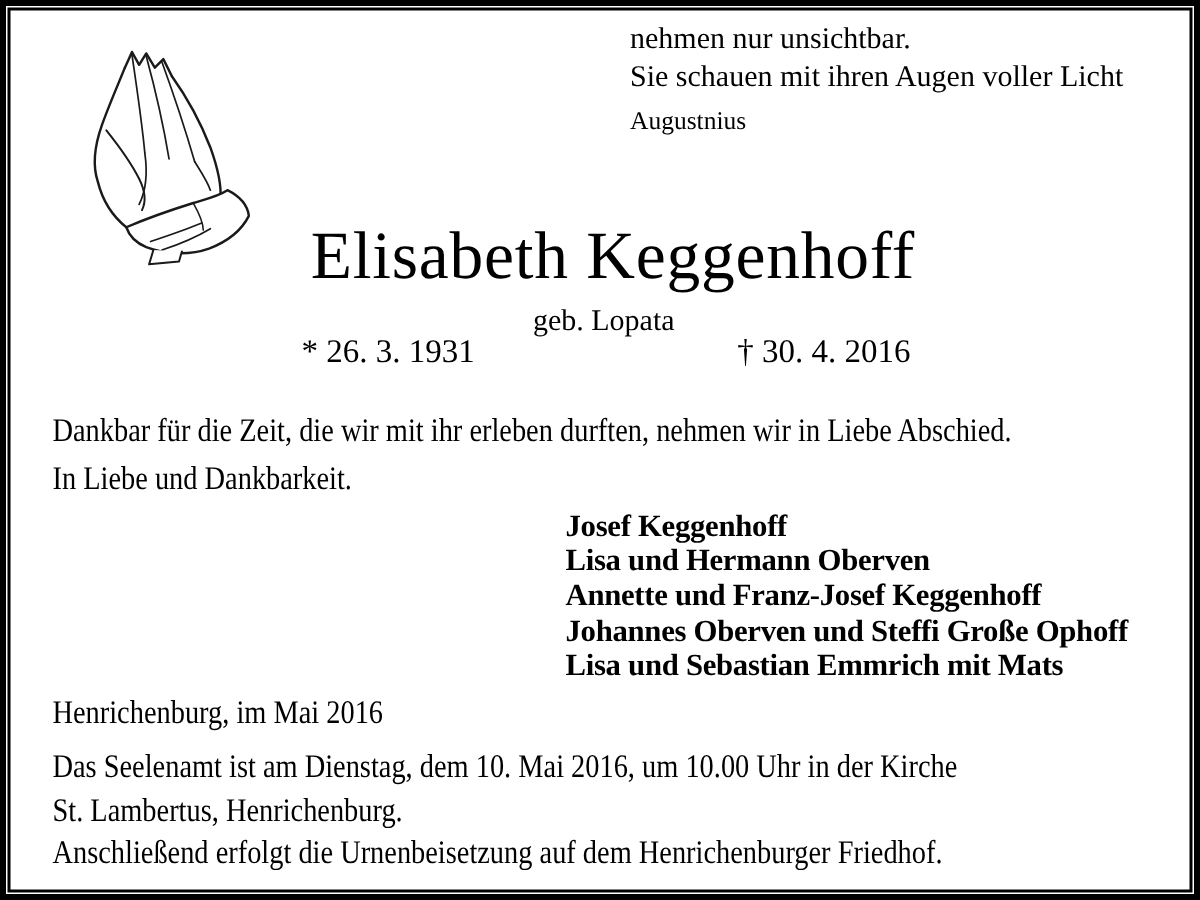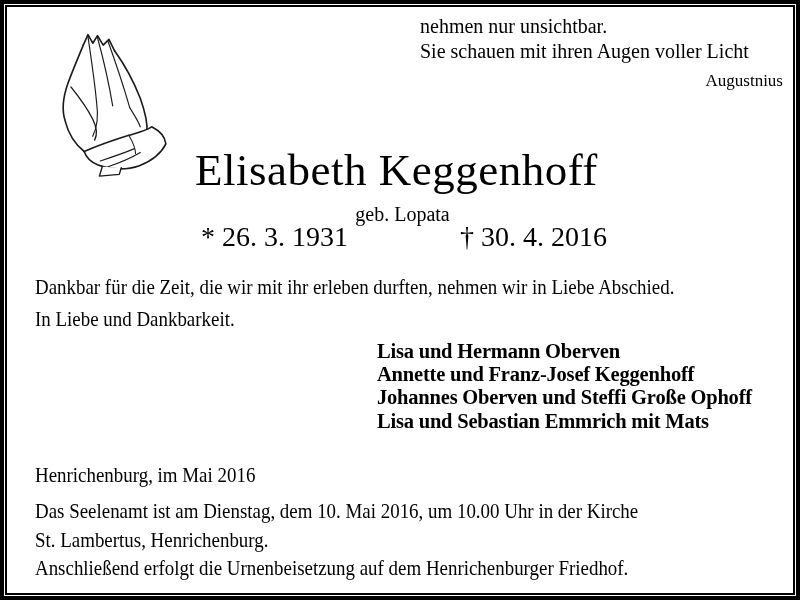--- a/index.html
+++ b/index.html
@@ -14,32 +14,32 @@
   }
   .frame-outer { position: absolute; inset: 0; border: 4px solid #000; pointer-events: none; box-sizing: border-box; }
   .frame-inner { position: absolute; inset: 5px; border: 2px solid #000; pointer-events: none; box-sizing: border-box; }
 
   .abs { position: absolute; }
 
   .hands { left: 44px; top: 28px; width: 126px; height: 152px; }
 
   .quote { left: 420px; top: 14px; width: 363px; font-size: 20px; line-height: 25px; }
   .quote .qline { white-space: nowrap; }
-  .quote .attrib { text-align: right; font-size: 17px; margin-top: 4px; }
+  .quote .attrib { text-align: left; font-size: 17px; margin-top: 4px; }
 
   .name {
     left: 195px; top: 147px; width: 415px;
     font-size: 45px; line-height: 46px; letter-spacing: 0.5px;
-    text-align: left; white-space: nowrap;
+    text-align: right; white-space: nowrap;
   }
   .maiden { left: 195px; top: 203px; width: 415px; text-align: center; font-size: 20px; }
   .dates {
     left: 201px; top: 221px; width: 406px;
     display: flex; justify-content: space-between;
-    font-size: 28px; white-space: nowrap;
+    font-size: 22px; white-space: nowrap;
   }
 
   .cond { transform: scaleX(0.86); transform-origin: left top; white-space: nowrap; font-size: 22px; line-height: 26px; }
   .intro   { left: 35px; top: 274px; }
   .closing { left: 35px; top: 306px; }
 
   .mourners {
     left: 377px; top: 340px;
     font-size: 20.5px; line-height: 23.2px;
     font-weight: bold; letter-spacing: -0.2px; white-space: nowrap;
@@ -97,20 +97,21 @@
   <div class="abs maiden">geb. Lopata</div>
   <div class="abs dates">
     <span>* 26. 3. 1931</span>
     <span>† 30. 4. 2016</span>
   </div>
 
   <div class="abs cond intro">Dankbar für die Zeit, die wir mit ihr erleben durften, nehmen wir in Liebe Abschied.</div>
   <div class="abs cond closing">In Liebe und Dankbarkeit.</div>
 
   <div class="abs mourners">
+    <div>Josef Keggenhoff</div>
     <div>Lisa und Hermann Oberven</div>
     <div>Annette und Franz-Josef Keggenhoff</div>
     <div>Johannes Oberven und Steffi Große Ophoff</div>
     <div>Lisa und Sebastian Emmrich mit Mats</div>
   </div>
 
   <div class="abs cond place-date">Henrichenburg, im Mai 2016</div>
   <div class="abs cond service">
     <div>Das Seelenamt ist am Dienstag, dem 10. Mai 2016, um 10.00 Uhr in der Kirche</div>
     <div>St. Lambertus, Henrichenburg.</div>

